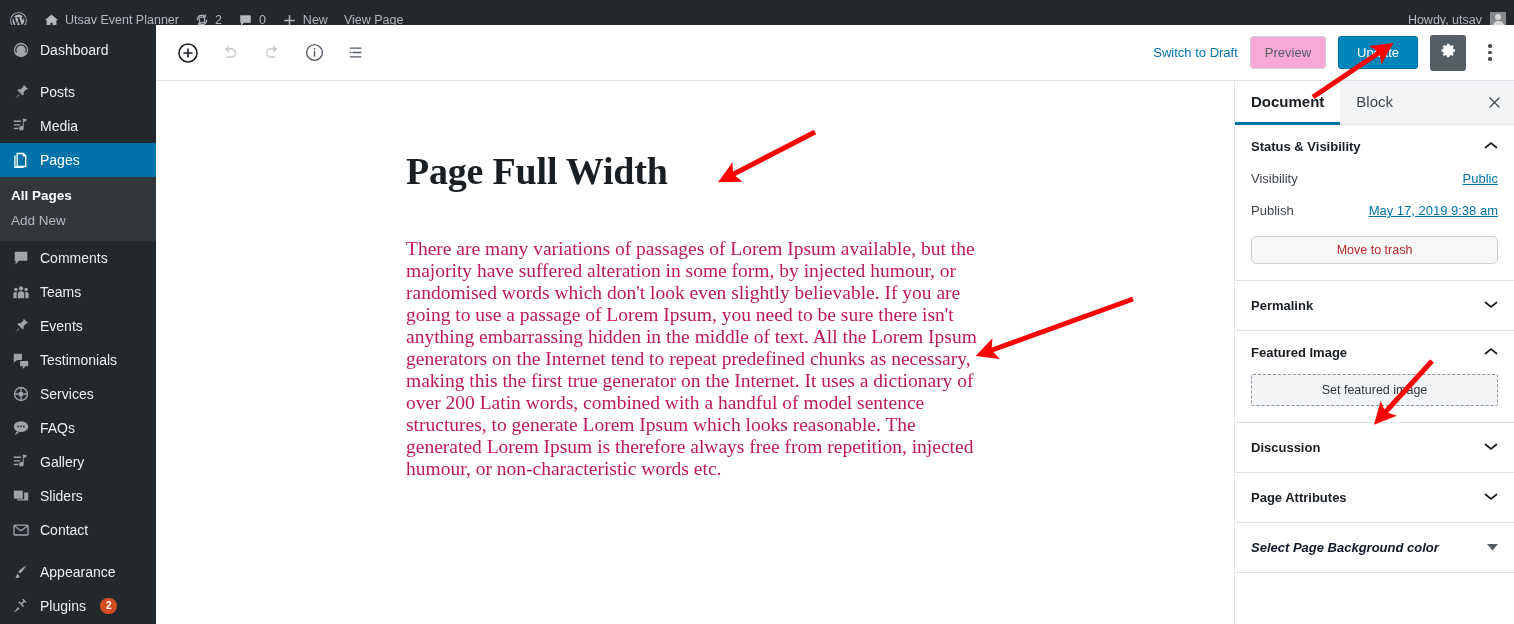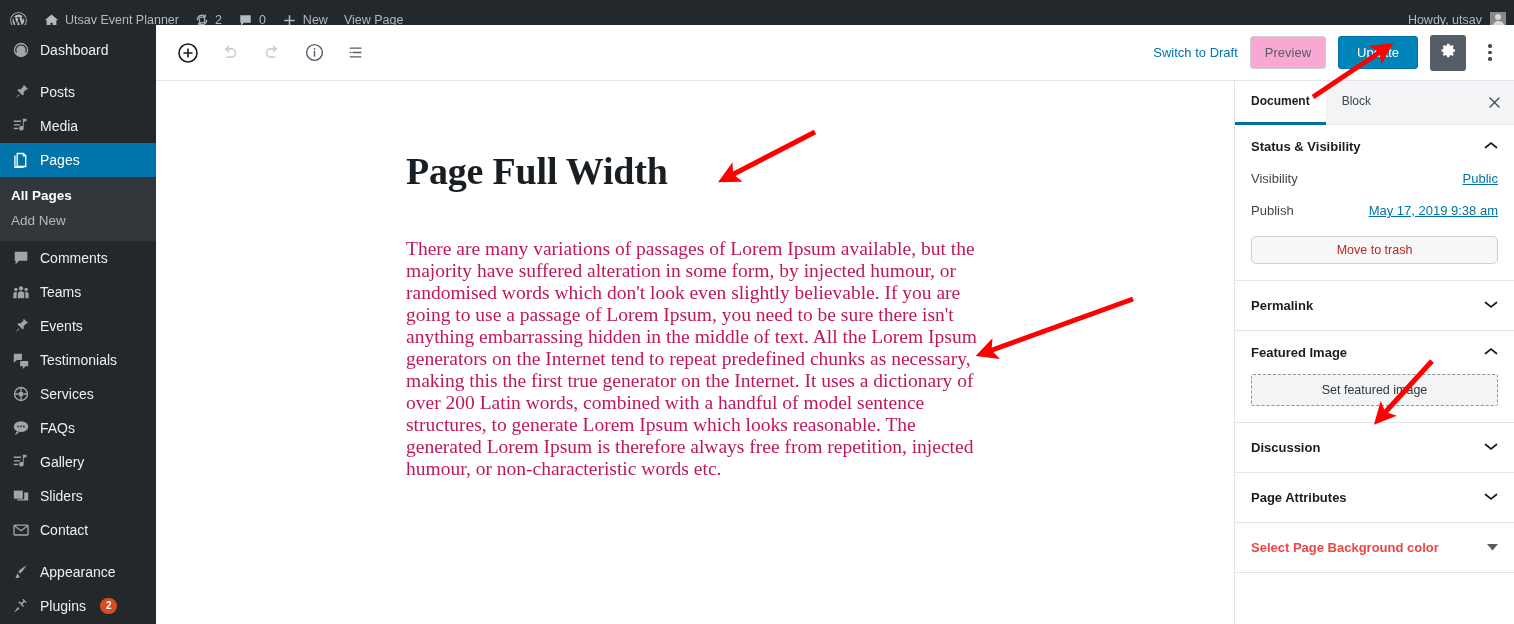--- a/index.html
+++ b/index.html
@@ -119,21 +119,21 @@
   
   .settings {
     position: absolute; top: 56px; right: 0; width: 280px; bottom: 0;
     background: #fff; border-left: 1px solid #e2e4e7; overflow: hidden;
   }
   .settings-tabs {
     display: flex; align-items: center; height: 44px;
     border-bottom: 1px solid #e2e4e7; background: #f3f4f5;
   }
   .settings-tab {
-    font-size: 12px; font-weight: bold; color: #555d66;
+    font-size: 15px; font-weight: bold; color: #555d66;
     padding: 0 16px; height: 44px; display: flex; align-items: center;
     border-bottom: 3px solid transparent;
   }
   .settings-tab.active { color: #191e23; border-bottom-color: #0071a1; background: #fff; }
   .settings-tab.plain { font-weight: normal; color: #40464d; }
   .tab-close { margin-left: auto; width: 40px; height: 44px;
     display: flex; align-items: center; justify-content: center; color: #40464d; }
   .panel { border-bottom: 1px solid #e2e4e7; padding: 14px 16px 16px 16px; }
   .panel-head {
     display: flex; align-items: center; justify-content: space-between;
@@ -148,21 +148,21 @@
     margin-top: 18px; width: 100%; height: 28px;
     border: 1px solid #ccd0d4; background: #f7f7f7; border-radius: 5px;
     color: #b52727; font-size: 12.5px;
     display: flex; align-items: center; justify-content: center;
   }
   .panel-collapsed {
     display: flex; align-items: center; justify-content: space-between;
     padding: 17px 16px; border-bottom: 1px solid #e2e4e7;
     font-size: 13px; font-weight: bold; color: #191e23;
   }
-  .panel-collapsed.muted { color: #ef4444; }
+  .panel-collapsed.muted { color: #0f172a; font-style: italic; }
   .featured-btn {
     margin-top: 14px; width: 100%; height: 32px;
     border: 1px dashed #8d96a0; background: #f3f4f5; border-radius: 2px;
     font-size: 12.5px; color: #32373c;
     display: flex; align-items: center; justify-content: center;
   }
   .caret { color: #191e23; font-size: 11px; line-height: 1; }
 
   
   .anno { position: absolute; top: 0; left: 0; width: 1514px; height: 624px; pointer-events: none; }

